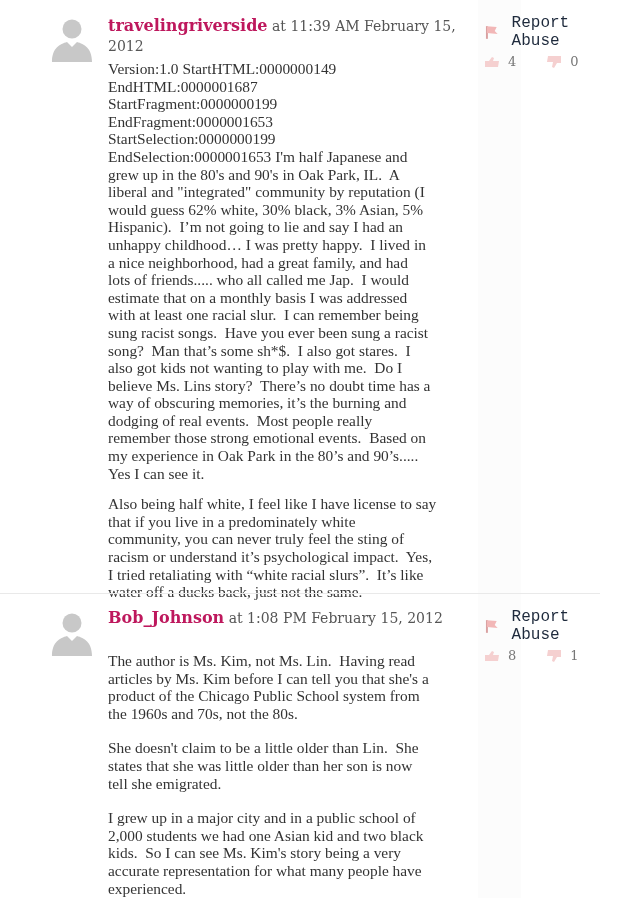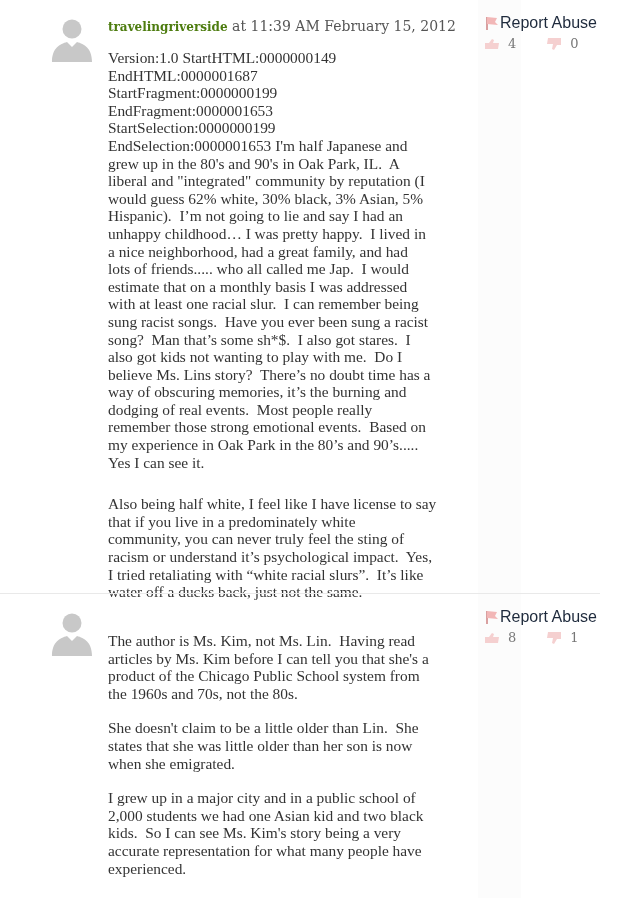--- a/index.html
+++ b/index.html
@@ -3,45 +3,45 @@
   <meta charset="utf-8">
   <style>
     html, body { margin: 0; padding: 0; background: #ffffff; }
     body { width: 640px; height: 898px; position: relative; overflow: hidden;
       font-family: "DejaVu Serif", "Liberation Serif", serif; color: #333333; }
     .rail { position: absolute; left: 478px; top: 0; width: 43px; height: 898px; background: #fcfcfc; }
     .comment { position: absolute; left: 0; width: 640px; }
     .avatar { position: absolute; left: 48px; width: 48px; height: 48px; }
     .body { position: absolute; left: 108px; width: 364px; }
     .meta { font-size: 14px; line-height: 20px; color: #555; }
-    .user { font-weight: bold; font-size: 12px; color: #4d7c0f; }
+    .user { font-weight: bold; font-size: 16px; color: #be185d; }
     .text { font-family: "Liberation Serif", serif; font-size: 15.4px; line-height: 17.6px; color: #333; white-space: pre-wrap; }
     .side { position: absolute; left: 484px; width: 140px; }
-    .report { display: flex; align-items: center; gap: 0; font-family: Liberation Sans, sans-serif; font-size: 16px; color: #1e2a3c; cursor: pointer; }
+    .report { display: flex; align-items: center; gap: 12px; font-family: Liberation Mono, monospace; font-size: 16px; color: #1e2a3c; cursor: pointer; }
     .votes { display: flex; align-items: center; margin-top: 4px; font-size: 13px; color: #777; }
     .vote { display: flex; align-items: center; gap: 8px; cursor: pointer; }
     .vote + .vote { margin-left: 30px; }
     .divider { position: absolute; left: 0; top: 593px; width: 600px; height: 1px; background: #e9e9e9; }
   </style>
 </head>
 <body>
 
 <div class="rail"></div>
 
 <div class="comment" style="top:0;">
   <svg class="avatar" style="top:14px;" viewBox="0 0 48 48">
     <circle cx="24" cy="15" r="9.5" fill="#c8c8c8"></circle>
     <path d="M4 48 C4 34 12 30 19 28 L24 33 L29 28 C36 30 44 34 44 48 Z" fill="#c8c8c8"></path>
   </svg>
   <div class="body" style="top:16px;">
     <div class="meta">
       <span class="user">travelingriverside</span>
       <span>at 11:39 AM February 15, 2012</span>
     </div>
-    <div class="text" style="margin-top:12px;">Version:1.0 StartHTML:0000000149
+    <div class="text" style="margin-top:4px;">Version:1.0 StartHTML:0000000149
 EndHTML:0000001687
 StartFragment:0000000199
 EndFragment:0000001653
 StartSelection:0000000199
 EndSelection:0000001653 I'm half Japanese and
 grew up in the 80's and 90's in Oak Park, IL.  A
 liberal and "integrated" community by reputation (I
 would guess 62% white, 30% black, 3% Asian, 5%
 Hispanic).  I’m not going to lie and say I had an
 unhappy childhood… I was pretty happy.  I lived in
@@ -51,21 +51,21 @@
 with at least one racial slur.  I can remember being
 sung racist songs.  Have you ever been sung a racist
 song?  Man that’s some sh*$.  I also got stares.  I
 also got kids not wanting to play with me.  Do I
 believe Ms. Lins story?  There’s no doubt time has a
 way of obscuring memories, it’s the burning and
 dodging of real events.  Most people really
 remember those strong emotional events.  Based on
 my experience in Oak Park in the 80’s and 90’s.....
 Yes I can see it.</div>
-    <div class="text" style="margin-top:24px;">Also being half white, I feel like I have license to say
+    <div class="text" style="margin-top:13px;">Also being half white, I feel like I have license to say
 that if you live in a predominately white
 community, you can never truly feel the sting of
 racism or understand it’s psychological impact.  Yes,
 I tried retaliating with “white racial slurs”.  It’s like
 water off a ducks back, just not the same.</div>
   </div>
   <div class="side" style="top:14px;">
     <div class="report">
       <svg width="16" height="16" viewBox="0 0 16 16">
         <path d="M3 2 L3 15" stroke="#d9a0a0" stroke-width="2"></path>
@@ -91,27 +91,31 @@
 </div>
 
 <div class="divider"></div>
 
 <div class="comment" style="top:594px;">
   <svg class="avatar" style="top:14px;" viewBox="0 0 48 48">
     <circle cx="24" cy="15" r="9.5" fill="#c8c8c8"></circle>
     <path d="M4 48 C4 34 12 30 19 28 L24 33 L29 28 C36 30 44 34 44 48 Z" fill="#c8c8c8"></path>
   </svg>
   <div class="body" style="top:14px;">
+    <div class="meta">
+      <span class="user">Bob_Johnson</span>
+      <span>at 1:08 PM February 15, 2012</span>
+    </div>
     <div class="text" style="margin-top:24px;">The author is Ms. Kim, not Ms. Lin.  Having read
 articles by Ms. Kim before I can tell you that she's a
 product of the Chicago Public School system from
 the 1960s and 70s, not the 80s.</div>
     <div class="text" style="margin-top:17px;">She doesn't claim to be a little older than Lin.  She
 states that she was little older than her son is now
-when she emigrated.</div>
+tell she emigrated.</div>
     <div class="text" style="margin-top:17px;">I grew up in a major city and in a public school of
 2,000 students we had one Asian kid and two black
 kids.  So I can see Ms. Kim's story being a very
 accurate representation for what many people have
 experienced.</div>
   </div>
   <div class="side" style="top:14px;">
     <div class="report">
       <svg width="16" height="16" viewBox="0 0 16 16">
         <path d="M3 2 L3 15" stroke="#d9a0a0" stroke-width="2"></path>

